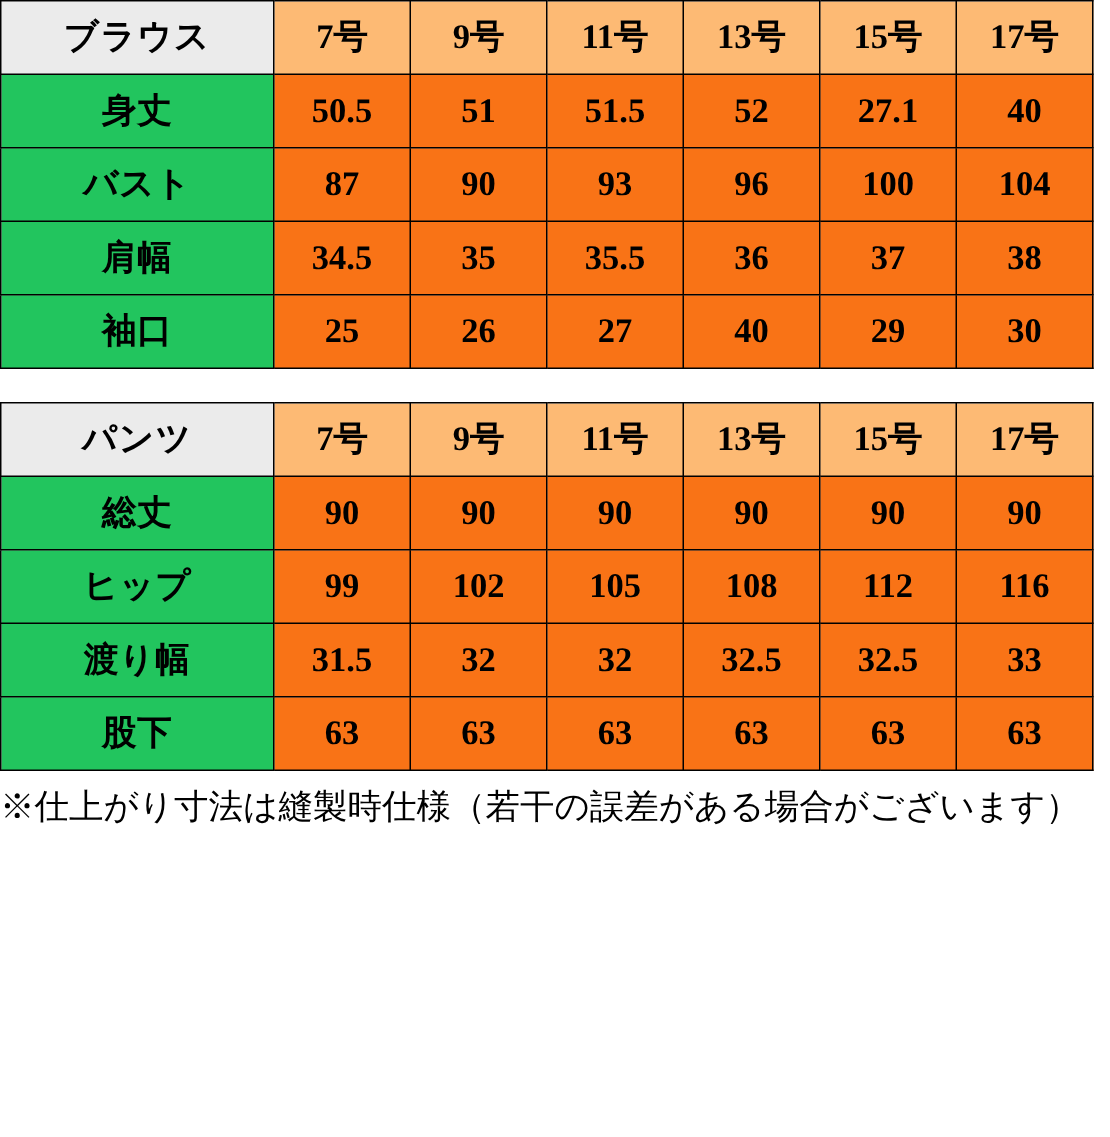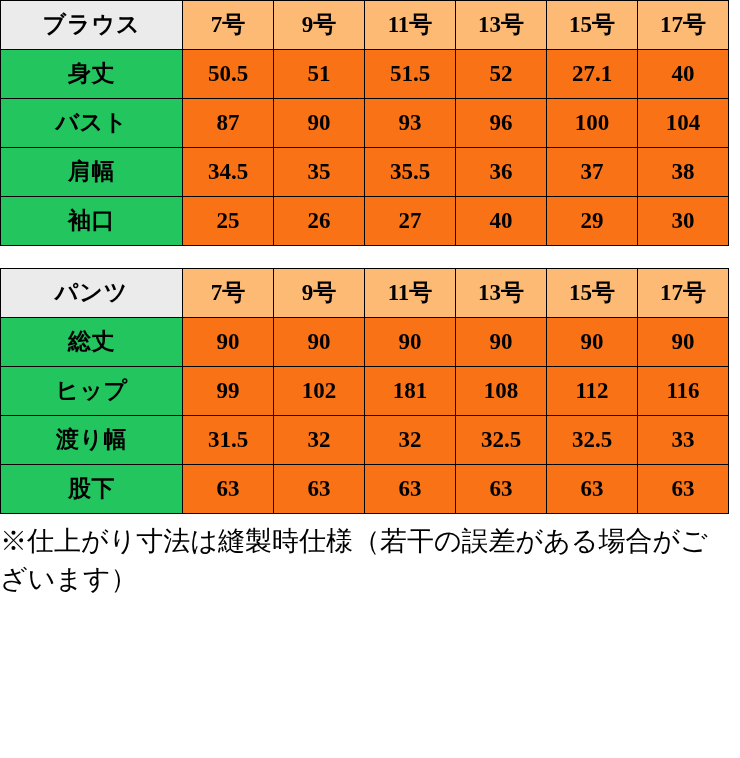--- a/index.html
+++ b/index.html
@@ -60,21 +60,21 @@
   td.value {
     background: #f97316;
     font-size: 23px;
     font-weight: bold;
   }
   .table-block { margin-bottom: 0; }
   .gap { height: 22px; }
   .note {
     width: 728px;
     margin: 8px auto 0;
-    font-size: 27px;
+    font-size: 23px;
     font-weight: normal;
     line-height: 1.42;
     letter-spacing: 0px;
     color: #000000;
   }
 </style>
 </head>
 <body>
 
 <div class="page">
@@ -173,21 +173,21 @@
           <td class="value">90</td>
           <td class="value">90</td>
           <td class="value">90</td>
           <td class="value">90</td>
           <td class="value">90</td>
         </tr>
         <tr>
           <th class="row-head">ヒップ</th>
           <td class="value">99</td>
           <td class="value">102</td>
-          <td class="value">181</td>
+          <td class="value">105</td>
           <td class="value">108</td>
           <td class="value">112</td>
           <td class="value">116</td>
         </tr>
         <tr>
           <th class="row-head">渡り幅</th>
           <td class="value">31.5</td>
           <td class="value">32</td>
           <td class="value">32</td>
           <td class="value">32.5</td>

